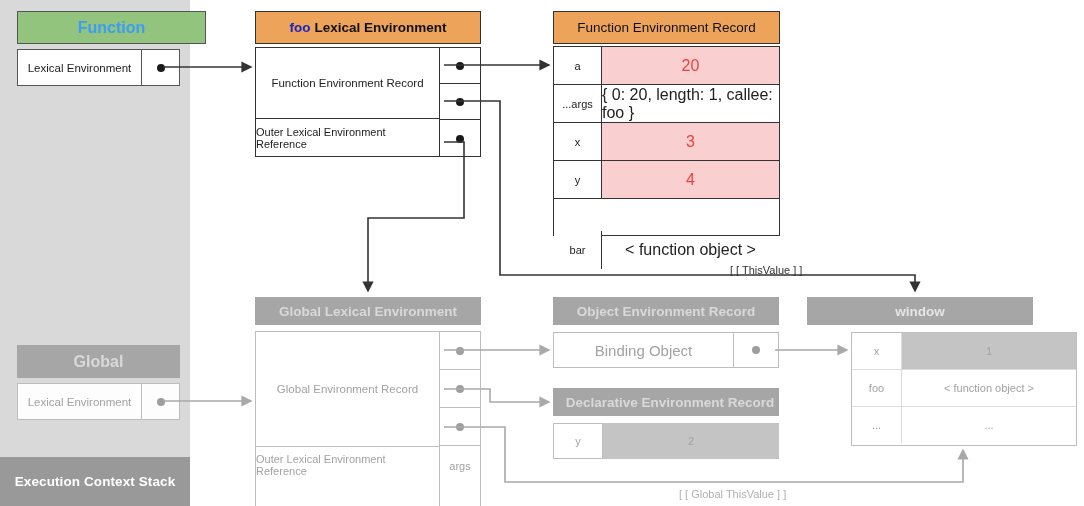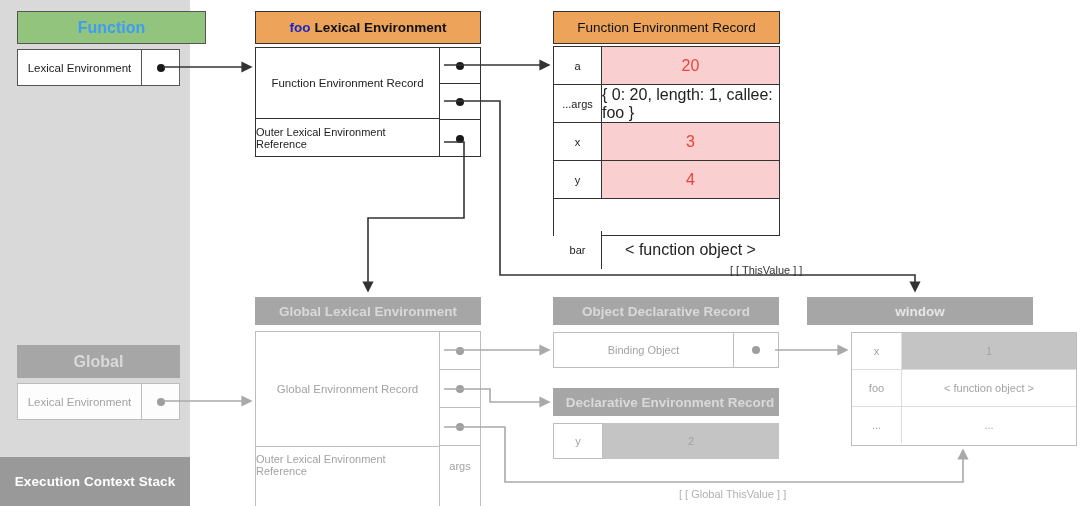--- a/index.html
+++ b/index.html
@@ -148,21 +148,21 @@
     left:553px; top:297px; width:226px; height:28px;
     background:#a6a6a6; color:#d9d9d9; font-size:13.5px;
   }
   #oer-box {
     left:553px; top:332px; width:226px; height:36px;
     border:1.6px solid #bdbdbd; background:#fff; display:flex;
   }
   #oer-box .bo {
     flex:1; border-right:1.6px solid #bdbdbd;
     display:flex; align-items:center; justify-content:center;
-    font-size:11px; color:#a3a3a3;
+    font-size:15px; color:#a3a3a3;
   }
   #oer-box .ptr { width:44px; position:relative; }
 
   
   #der-chip {
     left:553px; top:388px; width:226px; height:28px;
     background:#a6a6a6; color:#d9d9d9; font-size:13.5px;padding-left:8px;
   }
   #der-row {
     left:553px; top:423px; width:226px; height:36px;
@@ -297,21 +297,21 @@
     <div class="s">
         <span class="dot g"></span>
       </div>
     <div class="s">
         <span class="dot g"></span>
       </div>
     <div class="s last">args</div>
   </div>
 </div>
 
-<div class="abs chip" id="oer-chip">Object Declarative Record</div>
+<div class="abs chip" id="oer-chip">Object Environment Record</div>
 <div class="abs" id="oer-box">
   <div class="bo">Binding Object</div>
   <div class="ptr">
       <span class="dot g"></span>
     </div>
 </div>
 
 <div class="abs chip" id="der-chip">Declarative Environment Record</div>
 <div class="abs" id="der-row">
   <div class="k">y</div>

